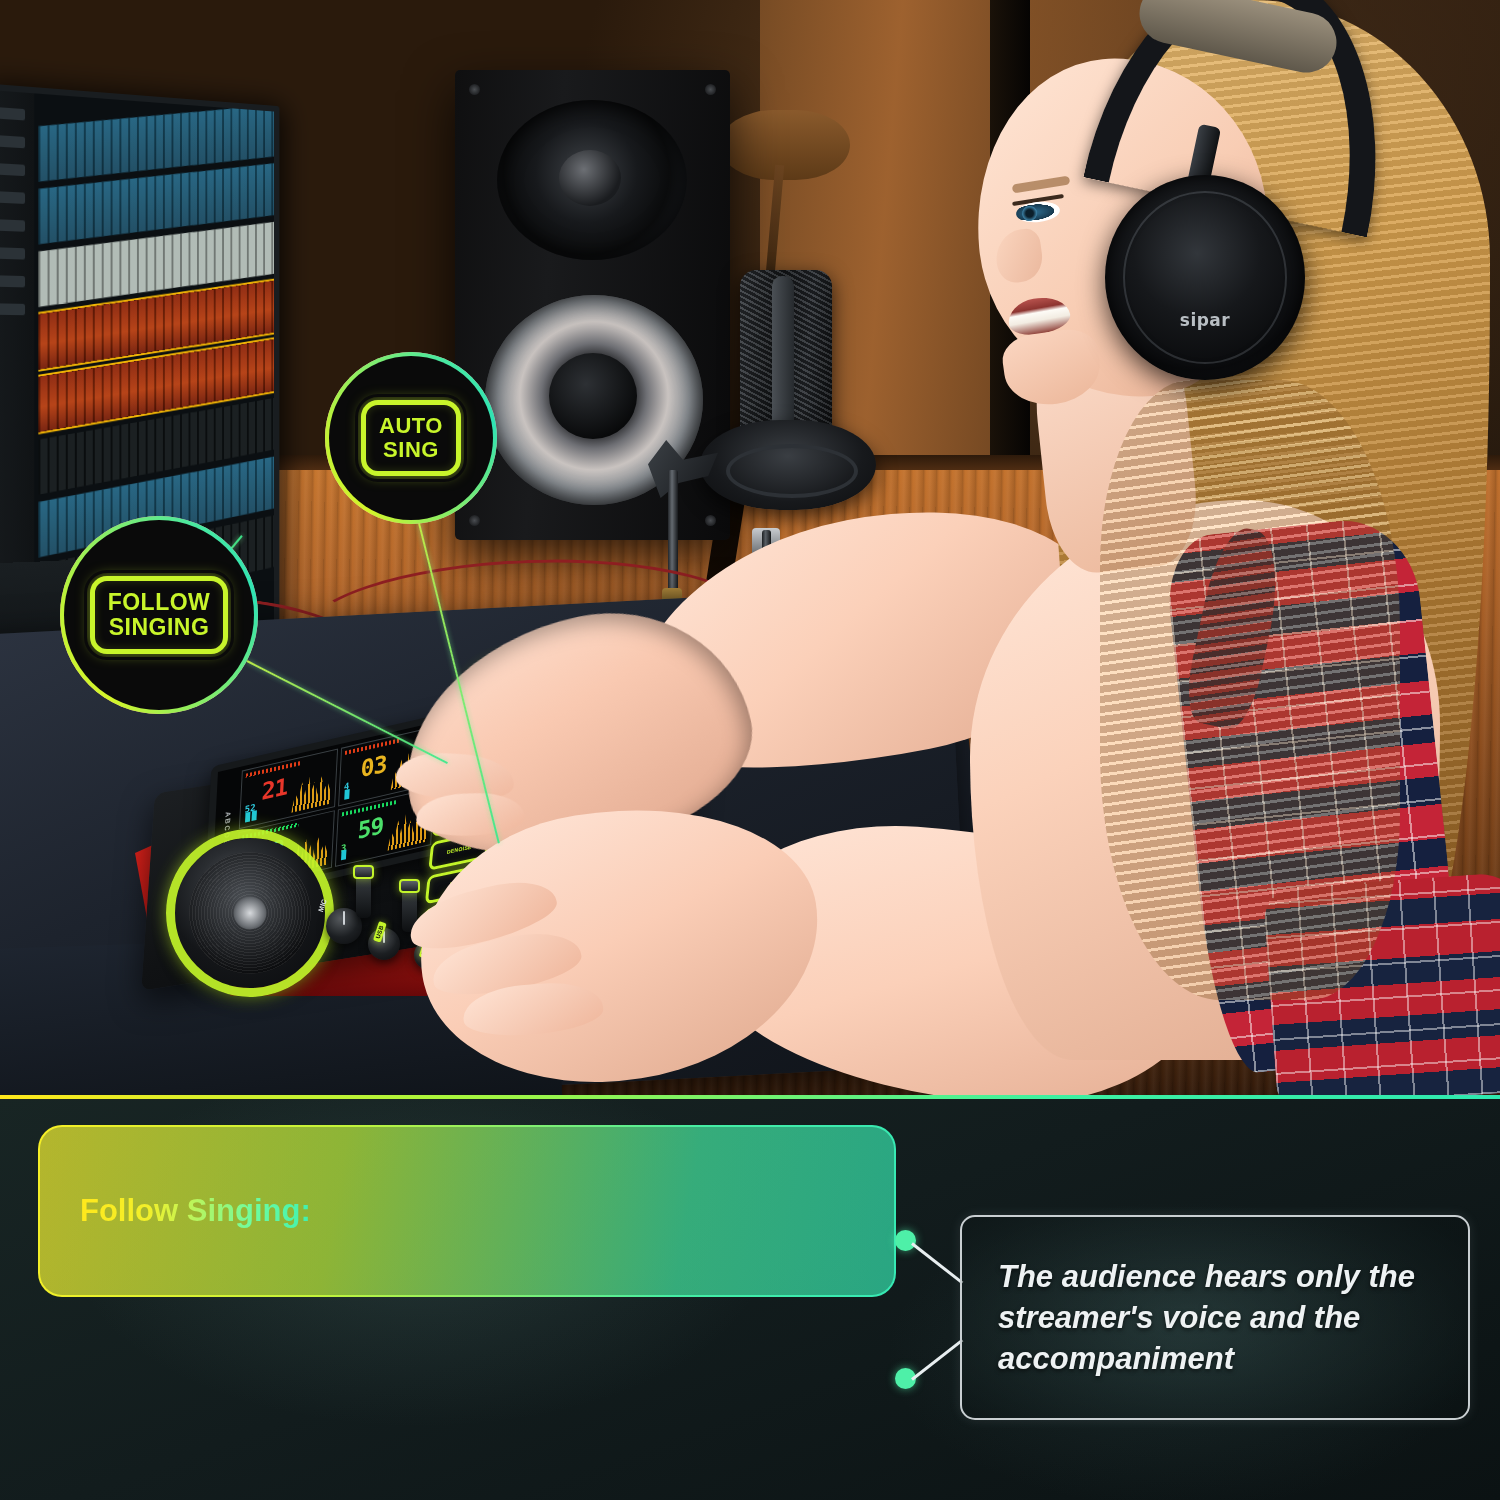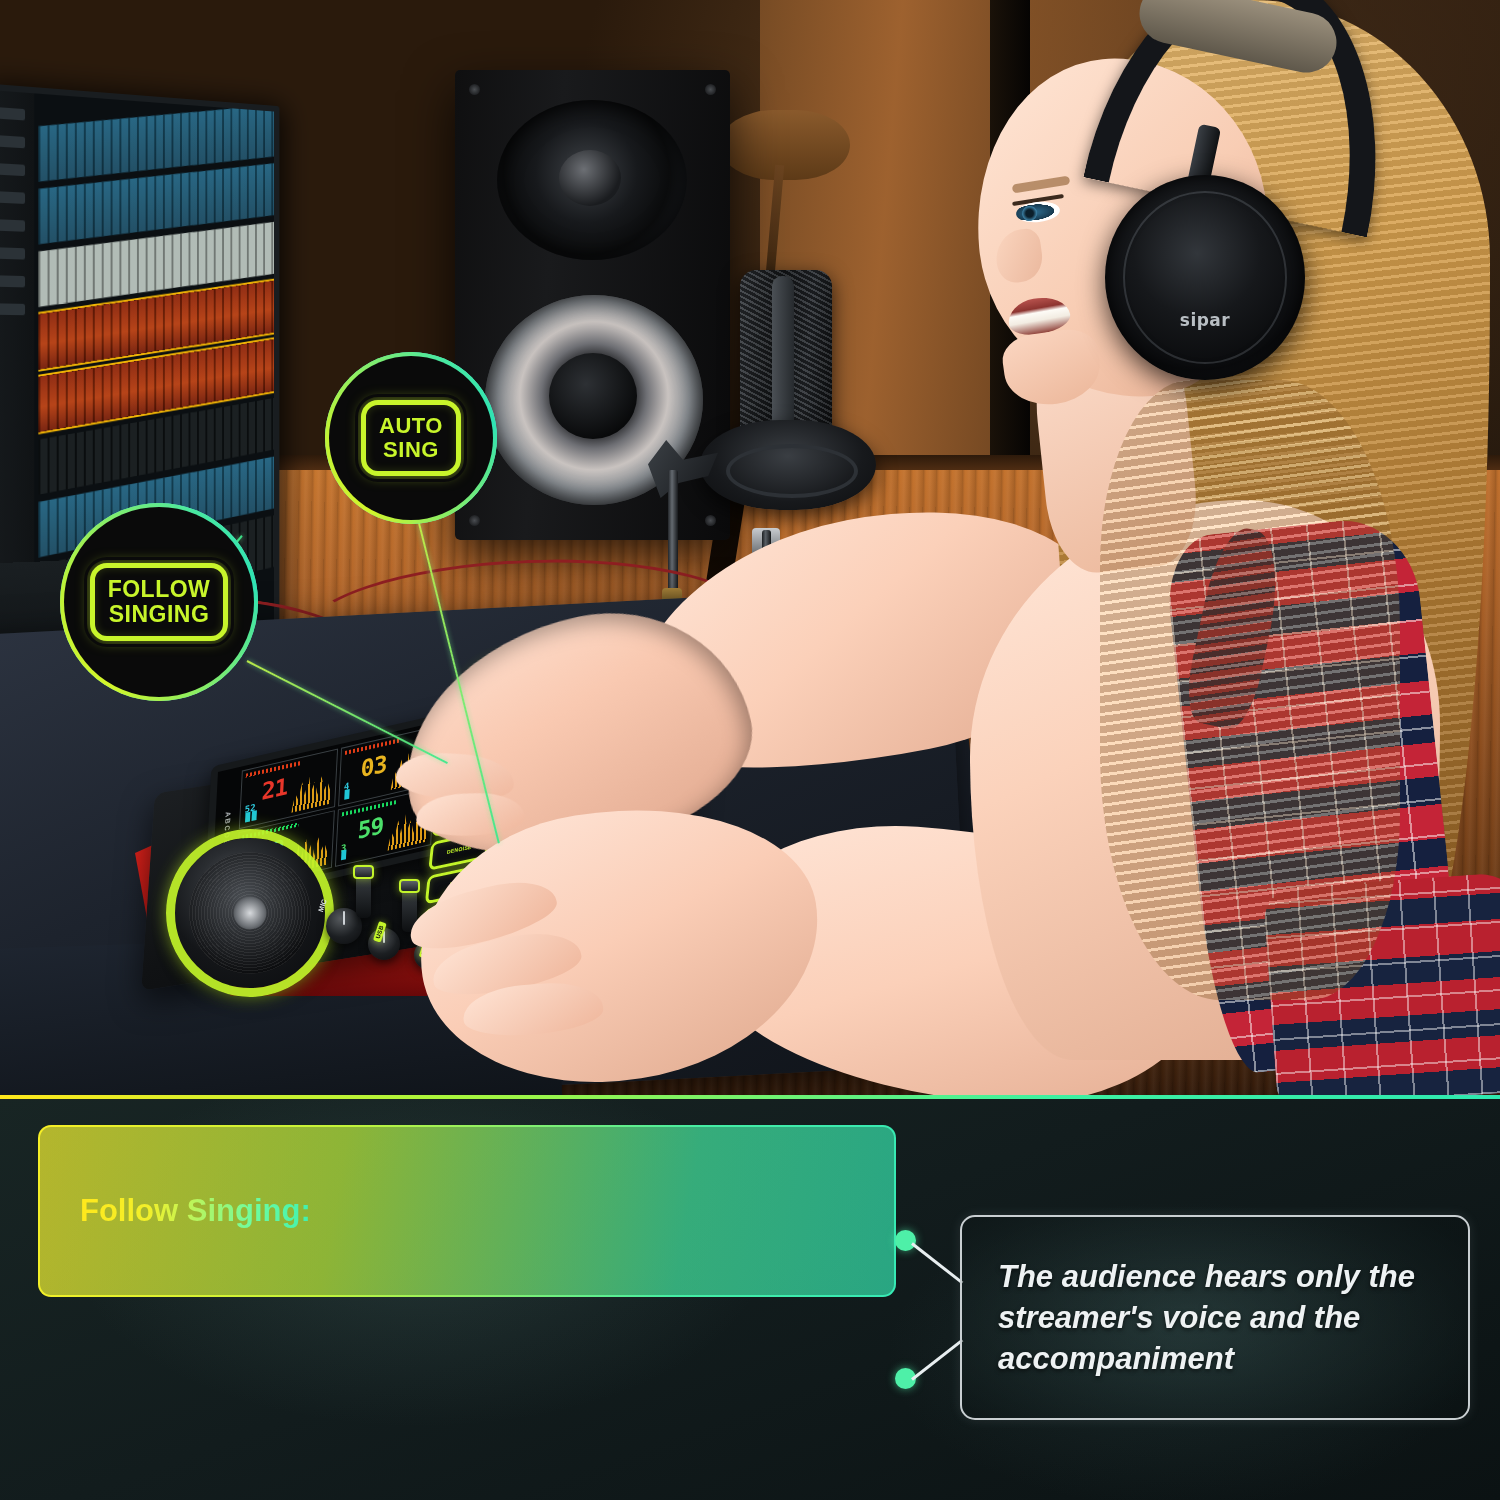--- a/index.html
+++ b/index.html
@@ -415,41 +415,41 @@
     background:repeating-linear-gradient(160deg,#2a1530 0 6px,#8d1c2d 6px 14px);
     border-radius:40% 50% 30% 30%; transform:rotate(12deg); }
   .chair { position:absolute; left:92px; top:640px; width:130px; height:120px;
     background:linear-gradient(150deg,#1a1d21,#07080a); border-radius:50% 40% 30% 40%; }
 
   
   .lead { position:absolute; background:linear-gradient(90deg,#bff24a,#3ee98e); height:2px;
     transform-origin:left center; opacity:.95; box-shadow:0 0 5px rgba(120,240,150,.7); }
   .badge {
     position:absolute; border-radius:50%;
-    background:#5eead4;
+    background:#fca5a5;
     padding:4px;
     box-shadow:0 0 0 4px transparent;
   }
   .badge-ring {
     position:absolute; inset:0; border-radius:50%;
     background:conic-gradient(from 210deg, #d4f52a 0deg, #bdf238 70deg, #49e8a0 170deg, #2fe3b4 230deg, #9bef55 320deg, #d4f52a 360deg);
     padding:4px;
   }
   .badge-inner {
     position:absolute; inset:4px; border-radius:50%; background:#0a0a0a;
     display:flex; align-items:center; justify-content:center;
   }
   .badge-plate {
     border:5px solid #c8f52b; border-radius:17px; padding:9px 13px;
     color:#c8f52b; font-weight:bold; text-align:center; line-height:1.08;
     box-shadow:0 0 14px rgba(200,245,43,.55), inset 0 0 10px rgba(200,245,43,.18);
     background:#0a0a0a;
     outline:3px solid #0a0a0a; outline-offset:3px;
   }
-  #badge-follow { left:60px; top:503px; width:198px; height:198px; }
+  #badge-follow { left:60px; top:516px; width:198px; height:198px; }
   #badge-follow .badge-plate { font-size:23px; letter-spacing:.5px; }
   #badge-auto { left:325px; top:352px; width:172px; height:172px; }
   #badge-auto .badge-plate { font-size:22px; letter-spacing:.5px; }
 
   
   .banner {
     position:absolute; left:0; top:0; width:735px; height:92px;
     background:linear-gradient(95deg, #ffe81c 0%, #e9f520 18%, #8cfb4e 50%, #4dffa8 88%, #45ffb0 100%);
     clip-path:polygon(0 0, 100% 0, 91.5% 100%, 0 100%);
     display:flex; align-items:center;
@@ -467,21 +467,21 @@
       radial-gradient(ellipse 500px 260px at 420px 150px, rgba(90,130,125,.22) 0%, rgba(0,0,0,0) 70%),
       radial-gradient(ellipse 420px 220px at 1180px 260px, rgba(70,110,110,.18) 0%, rgba(0,0,0,0) 70%),
       linear-gradient(160deg,#182524 0%, #121c1d 45%, #0b1213 100%);
   }
   .bottom-div {
     position:absolute; left:0; top:0; width:1500px; height:4px;
     background:linear-gradient(90deg,#ffe81c 0%, #a9f63c 30%, #3ef0a0 70%, #2fe9b0 100%);
   }
 
   .card {
-    position:absolute; border-radius:13px; padding:0;
+    position:absolute; border-radius:24px; padding:0;
     background:linear-gradient(120deg, rgba(40,62,60,.35), rgba(16,26,27,.35));
   }
   .card.grad {
     border:2px solid transparent;
     background:
       linear-gradient(120deg, rgba(40,62,60,.32), rgba(14,24,25,.32)) padding-box,
       linear-gradient(100deg,#f7ef26 0%, #c2f33a 35%, #45eda4 75%, #36e9b4 100%) border-box;
   }
   #card-follow { left:38px; top:1125px; width:858px; height:172px; }
   #card-remove { left:38px; top:1313px; width:858px; height:172px; }

